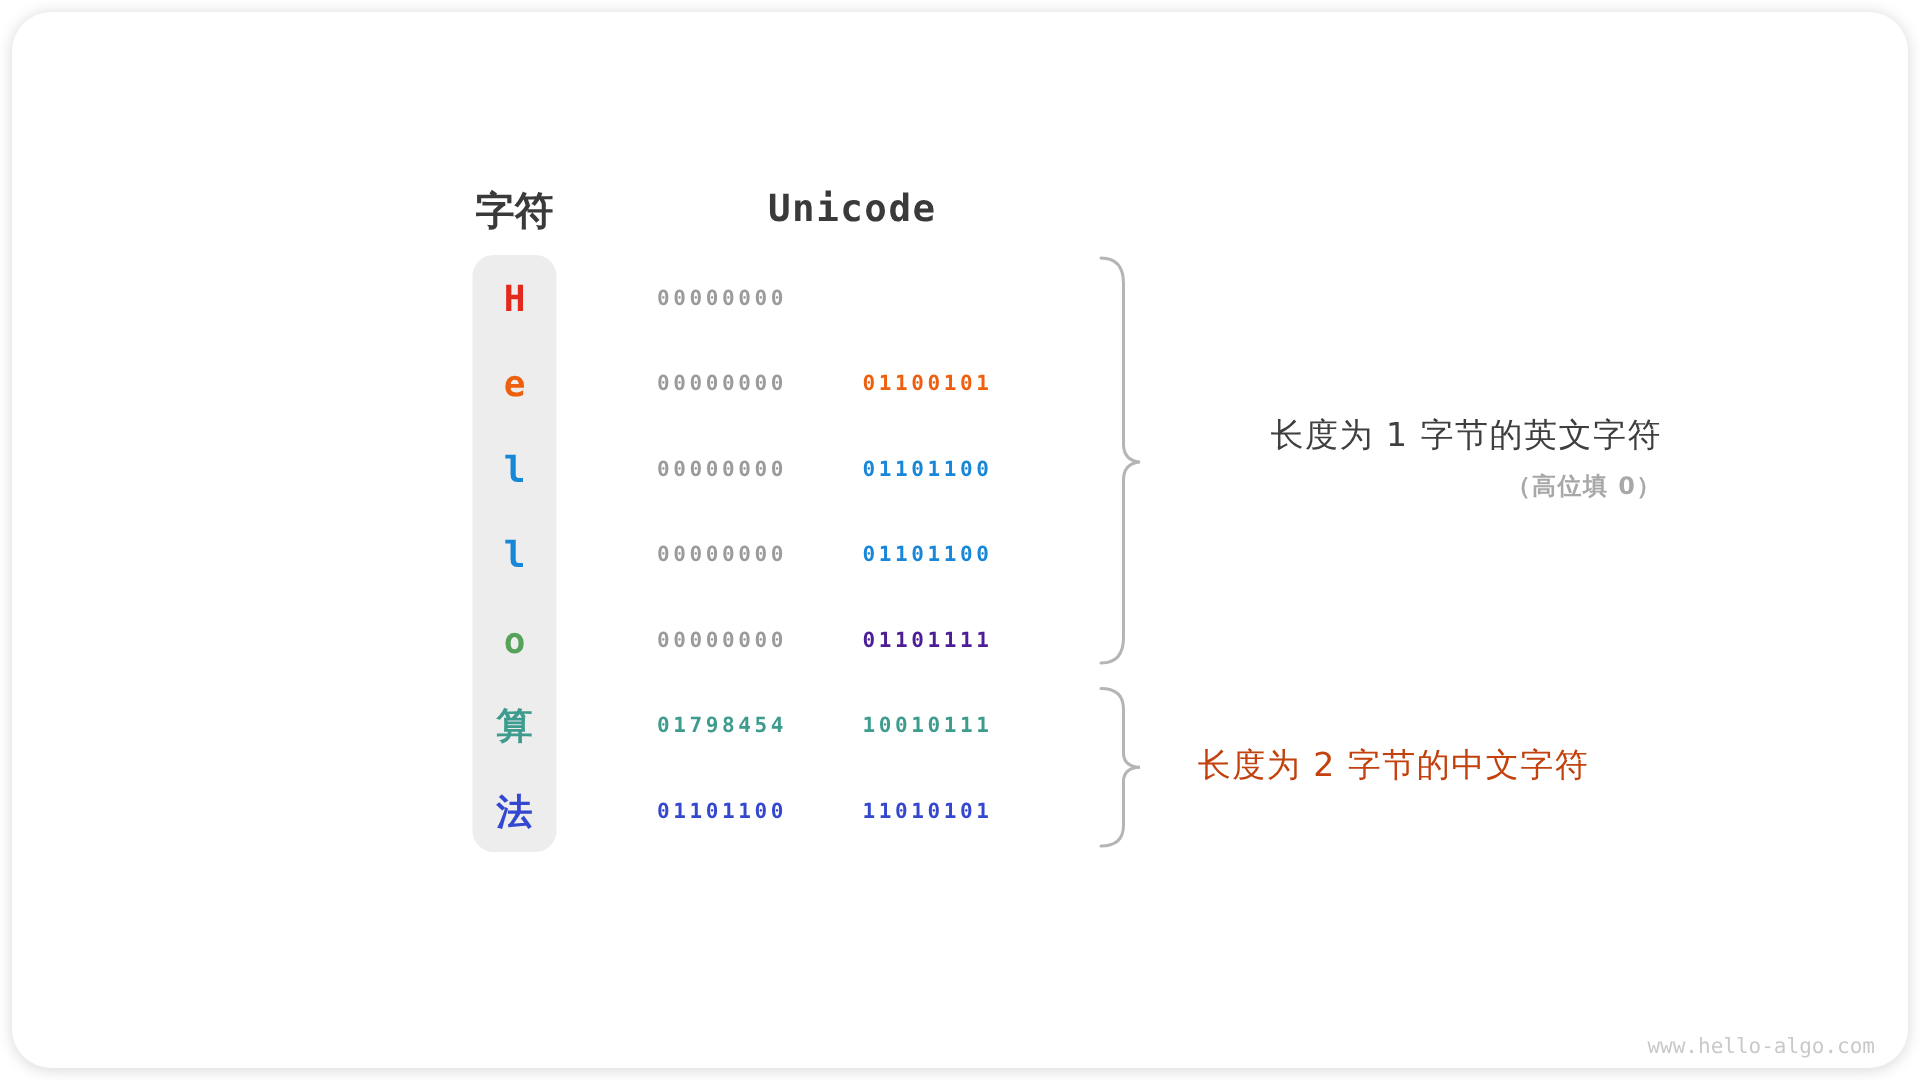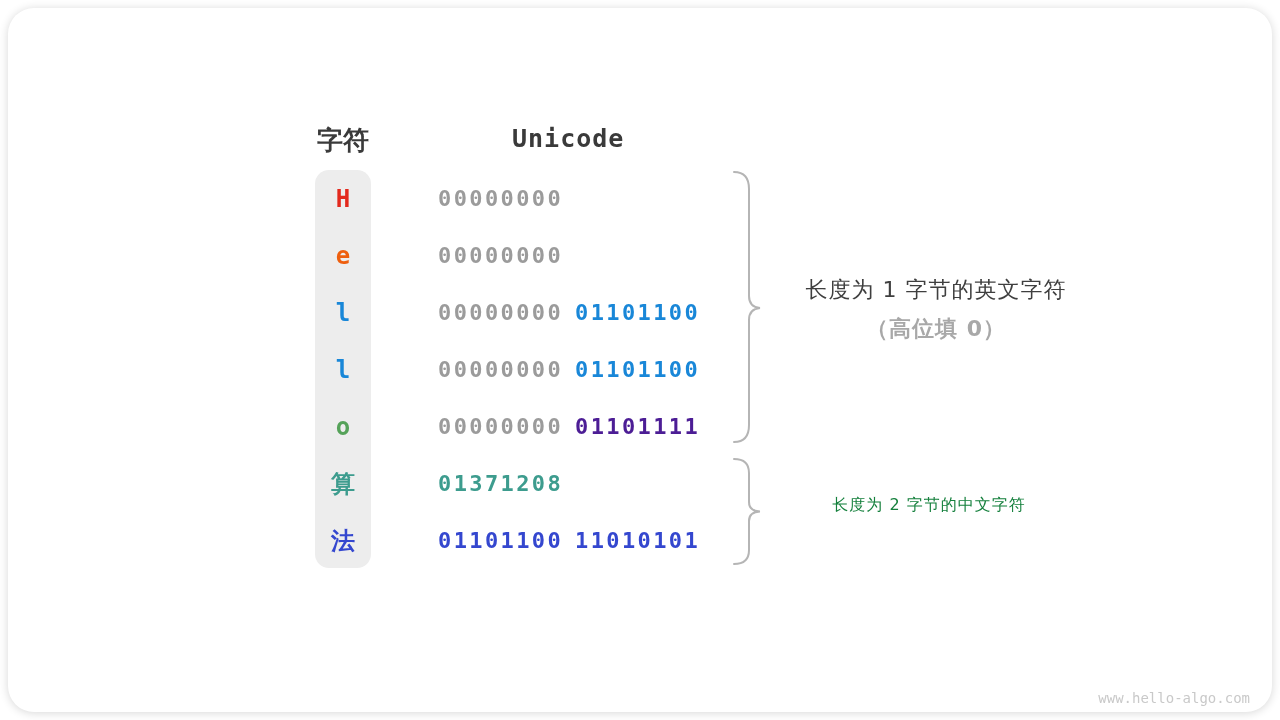--- a/index.html
+++ b/index.html
@@ -44,50 +44,50 @@
   
   .row { position: absolute; left: 0; width: 100%; height: 36px; }
   .row .char-cell {
     position: absolute; left: 307px; top: 0; width: 56px; height: 36px;
     text-align: center; line-height: 36px;
     font-size: 24px; font-weight: 700;
     font-family: "DejaVu Sans Mono", "DejaVu Sans", monospace;
   }
   .row .byte {
     position: absolute; top: 0; height: 36px; line-height: 36px;
-    font-size: 22px; font-weight: 700;
+    font-size: 14px; font-weight: 700;
     font-family: "DejaVu Sans Mono", "Liberation Mono", monospace;
     letter-spacing: 2.4px;
     white-space: pre;
   }
   .row .byte.b1 { left: 430px; }
   .row .byte.b2 { left: 567px; }
 
   
   .brace { position: absolute; }
   .brace path { stroke: #b5b5b5; stroke-width: 2; fill: none; stroke-linecap: round; }
 
   
   .anno1 {
     position: absolute; left: 756px; top: 267px; width: 344px;
-    text-align: center;
+    text-align: right;
   }
   .anno1 .line1 {
     font-size: 22px; color: #3f3f3f; letter-spacing: 1px;
     font-family: "DejaVu Sans", sans-serif;
   }
   .anno1 .line2 {
     margin-top: 9px;
-    font-size: 22px; font-weight: 700; color: #a8a8a8; letter-spacing: 1px;
+    font-size: 16px; font-weight: 700; color: #a8a8a8; letter-spacing: 1px;
     font-family: "DejaVu Sans", sans-serif;
   }
   .anno2 {
     position: absolute; left: 756px; top: 487px; width: 330px;
     text-align: center;
-    font-size: 16px; color: #15803d; letter-spacing: 1px;
+    font-size: 22px; color: #c2410c; letter-spacing: 1px;
     font-family: "DejaVu Sans", sans-serif;
   }
 
   .watermark {
     position: absolute; right: 38px; bottom: 22px;
     font-size: 14px; color: #c9c9c9;
     font-family: "DejaVu Sans Mono", "Liberation Mono", monospace;
   }
 </style>
 </head>
@@ -101,39 +101,41 @@
 
     <div class="char-col-bg"></div>
 
     <div class="row" style="top:173px">
       <span class="char-cell" style="color: rgb(227, 41, 29);">H</span>
       <span class="byte b1" style="color: rgb(155, 155, 155);">00000000</span>
     </div>
     <div class="row" style="top:230px">
       <span class="char-cell" style="color: rgb(238, 95, 14);">e</span>
       <span class="byte b1" style="color: rgb(155, 155, 155);">00000000</span>
+      <span class="byte b2" style="color: rgb(238, 95, 14);">01100101</span>
     </div>
     <div class="row" style="top:287px">
       <span class="char-cell" style="color: rgb(25, 135, 216);">l</span>
       <span class="byte b1" style="color: rgb(155, 155, 155);">00000000</span>
       <span class="byte b2" style="color: rgb(25, 135, 216);">01101100</span>
     </div>
     <div class="row" style="top:344px">
       <span class="char-cell" style="color: rgb(25, 135, 216);">l</span>
       <span class="byte b1" style="color: rgb(155, 155, 155);">00000000</span>
       <span class="byte b2" style="color: rgb(25, 135, 216);">01101100</span>
     </div>
     <div class="row" style="top:401px">
       <span class="char-cell" style="color: rgb(85, 162, 89);">o</span>
       <span class="byte b1" style="color: rgb(155, 155, 155);">00000000</span>
       <span class="byte b2" style="color: #4c1d95;">01101111</span>
     </div>
     <div class="row" style="top:458px">
       <span class="char-cell" style="color: rgb(61, 156, 142);">算</span>
-      <span class="byte b1" style="color: rgb(61, 156, 142);">01371208</span>
+      <span class="byte b1" style="color: rgb(61, 156, 142);">01798454</span>
+      <span class="byte b2" style="color: rgb(61, 156, 142);">10010111</span>
     </div>
     <div class="row" style="top:515px">
       <span class="char-cell" style="color: rgb(52, 71, 207);">法</span>
       <span class="byte b1" style="color: rgb(52, 71, 207);">01101100</span>
       <span class="byte b2" style="color: rgb(52, 71, 207);">11010101</span>
     </div>
 
     <svg class="brace" style="left:722px; top:160px;" width="34" height="278" viewBox="0 0 34 278">
       <path d="M4,4 Q19,4 19,21 L19,128 Q19,139 30,140 Q19,141 19,152 L19,257 Q19,274 4,274"></path>
     </svg>

